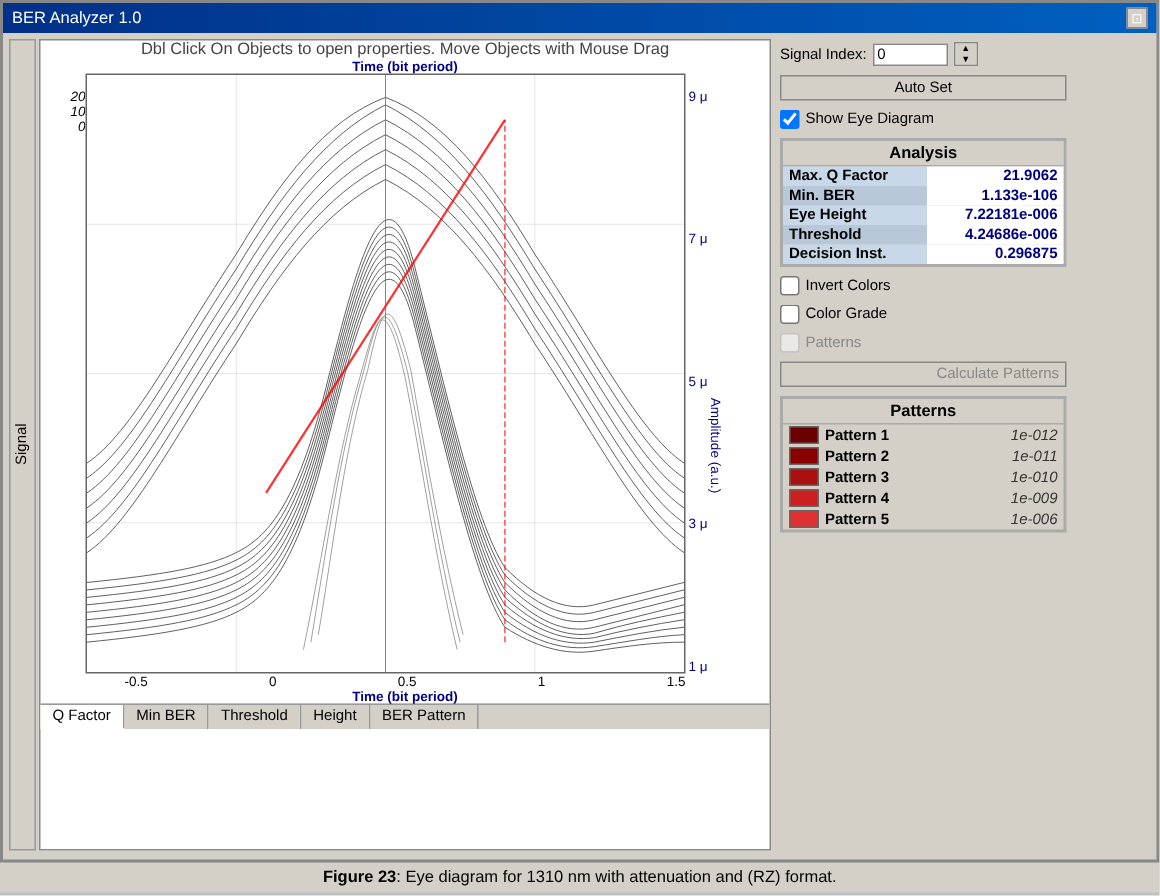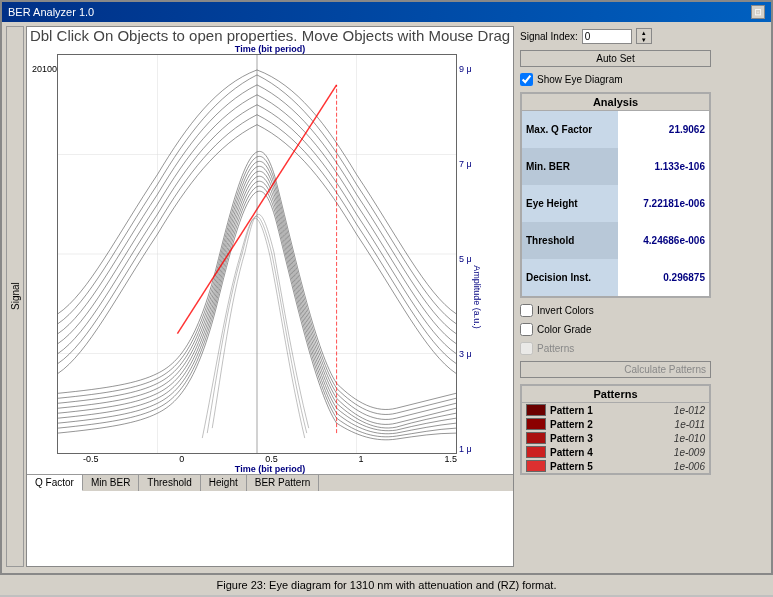--- a/index.html
+++ b/index.html
@@ -70,21 +70,21 @@
       min-width: 460px;
     }
     .chart-title {
       text-align: center;
       font-size: 12px;
       font-weight: bold;
       padding-top: 4px;
     }
     .chart-subtitle {
       text-align: center;
-      font-size: 15px;
+      font-size: 11px;
       color: #444;
     }
     .chart-x-label {
       text-align: center;
       font-size: 9px;
       font-weight: bold;
       color: #000080;
     }
     .chart-tabs {
       display: flex;
@@ -165,21 +165,21 @@
       font-weight: bold;
       padding: 2px;
       border-bottom: 1px solid #aaa;
     }
     .analysis-table {
       width: 100%;
       border-collapse: collapse;
       font-size: 10px;
     }
     .analysis-table td {
-      padding: 13px 4px;
+      padding: 1px 4px;
     }
     .analysis-table tr:nth-child(odd) td:first-child {
       background: #c8d8e8;
       font-weight: bold;
     }
     .analysis-table tr:nth-child(even) td:first-child {
       background: #b8c8d8;
       font-weight: bold;
     }
     .analysis-table td:last-child {
@@ -229,21 +229,21 @@
       width: 100%;
       text-align: right;
       color: #888;
     }
     .bottom-caption {
       text-align: center;
       font-size: 11px;
       padding: 4px;
       background: #d4d0c8;
     }
-    .bottom-caption strong { font-weight: normal; }
+    .bottom-caption strong { font-weight: bold; }
   </style>
 </head>
 <body>
 
 <div class="window">
 
   <div class="title-bar">
     <span>BER Analyzer 1.0</span>
     <div class="title-bar-btn">⊡</div>
   </div>
@@ -255,21 +255,21 @@
       <div class="signal-tab">
         <span>Signal</span>
       </div>
 
       <div class="chart-container">
         <div class="chart-subtitle">Dbl Click On Objects to open properties.  Move Objects with Mouse Drag</div>
         <div class="chart-x-label">Time (bit period)</div>
 
         <div style="position:relative; margin: 0 28px 0 2px;">
 
-          <div style="position:absolute; left:0; top:10px; width:28px; height:390px; display:flex; flex-direction:row; justify-content:flex-end; font-size:9px; text-align:right;">
+          <div style="position:absolute; left:0; top:10px; width:28px; height:390px; display:flex; flex-direction:column; justify-content:flex-start; font-size:9px; text-align:right;font-style:italic;">
             <span>20</span>
             <span></span>
             <span>10</span>
             <span></span>
             <span>0</span>
           </div>
 
           <div style="margin-left:28px; margin-right:28px; height:400px; border:1px solid #666; background:white; position:relative; overflow:hidden;">
             <svg width="100%" height="100%" viewBox="0 0 400 400" preserveAspectRatio="none">
 

